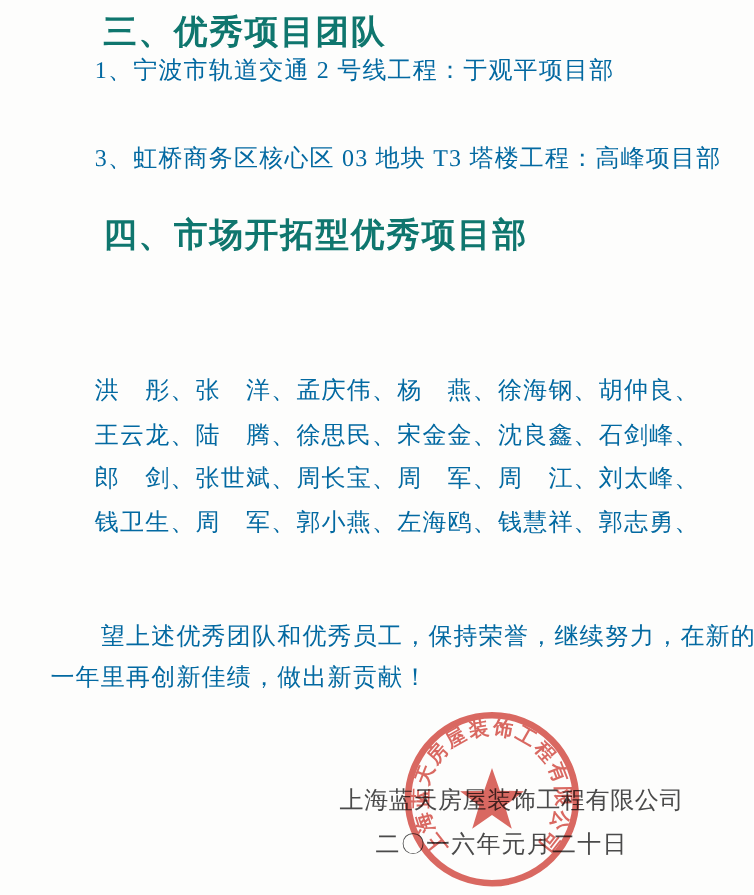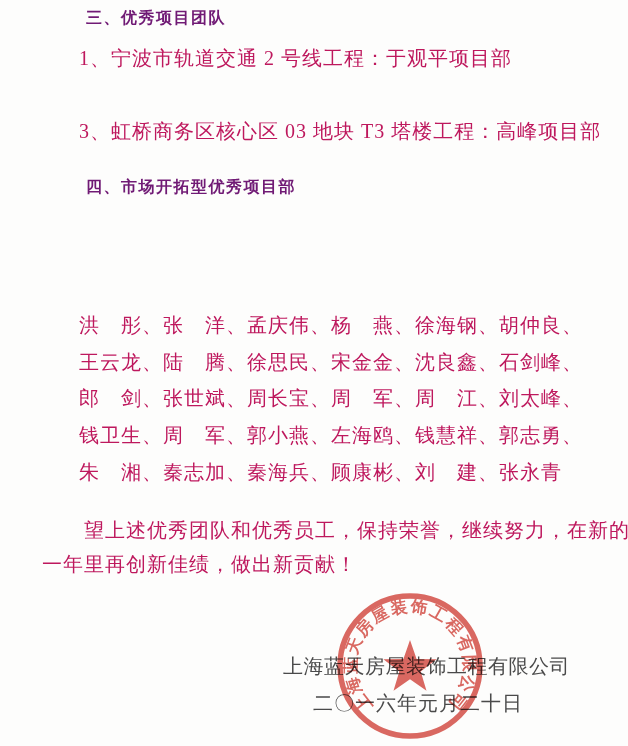--- a/index.html
+++ b/index.html
@@ -9,26 +9,26 @@
     background:#fdfdfc;
     overflow:hidden;
     font-family:"Liberation Serif","DejaVu Serif",serif;
     color:#414141;
   }
   .txt{
     position:absolute;
     white-space:nowrap;
     font-size:20px;
     letter-spacing:1px;
-    color:#be185d;
+    color:#0369a1;
   }
   .heading{
     font-weight:bold;
-    font-size:16px;
-    color:#701a75;
+    font-size:28px;
+    color:#0f766e;
     letter-spacing:1.5px;
   }
   .sig{
     color:#4a4a4a;
   }
   .seal{
     position:absolute;
     left:330px;top:586px;
     width:160px;height:160px;
     mix-blend-mode:multiply;
@@ -47,21 +47,20 @@
   <div class="txt heading" style="left:86px;top:8px;">三、优秀项目团队</div>
   <div class="txt" style="left:79px;top:45px;">1、宁波市轨道交通 2 号线工程：于观平项目部</div>
   <div class="txt" style="left:79px;top:118px;">3、虹桥商务区核心区 03 地块 T3 塔楼工程：高峰项目部</div>
 
   <div class="txt heading" style="left:86px;top:177px;">四、市场开拓型优秀项目部</div>
 
   <div class="txt" style="left:79px;top:312px;">洪　彤、张　洋、孟庆伟、杨　燕、徐海钢、胡仲良、</div>
   <div class="txt" style="left:79px;top:349px;">王云龙、陆　腾、徐思民、宋金金、沈良鑫、石剑峰、</div>
   <div class="txt" style="left:79px;top:385px;">郎　剑、张世斌、周长宝、周　军、周　江、刘太峰、</div>
   <div class="txt" style="left:79px;top:422px;font-family:Liberation Mono, monospace;">钱卫生、周　军、郭小燕、左海鸥、钱慧祥、郭志勇、</div>
-  <div class="txt" style="left:79px;top:459px;">朱　湘、秦志加、秦海兵、顾康彬、刘　建、张永青</div>
 
   <div class="txt" style="left:84px;top:517px;">望上述优秀团队和优秀员工，保持荣誉，继续努力，在新的</div>
   <div class="txt" style="left:42px;top:551px;">一年里再创新佳绩，做出新贡献！</div>
 
   <div class="txt sig" style="left:283px;top:653px;letter-spacing:0.5px;">上海蓝天房屋装饰工程有限公司</div>
   <div class="txt sig" style="left:313px;top:690px;">二〇一六年元月二十日</div>
 
   <svg class="seal" viewBox="0 0 160 160">
     <circle cx="80" cy="80" r="70" fill="none" stroke="#d6544c" stroke-width="5.5"></circle>
     <polygon fill="#d6544c" points="80,54 86.6,72.9 106.6,73.3 90.7,85.5 96.5,104.7 80,93.2 63.5,104.7 69.3,85.5 53.4,73.3 73.4,72.9"></polygon>

